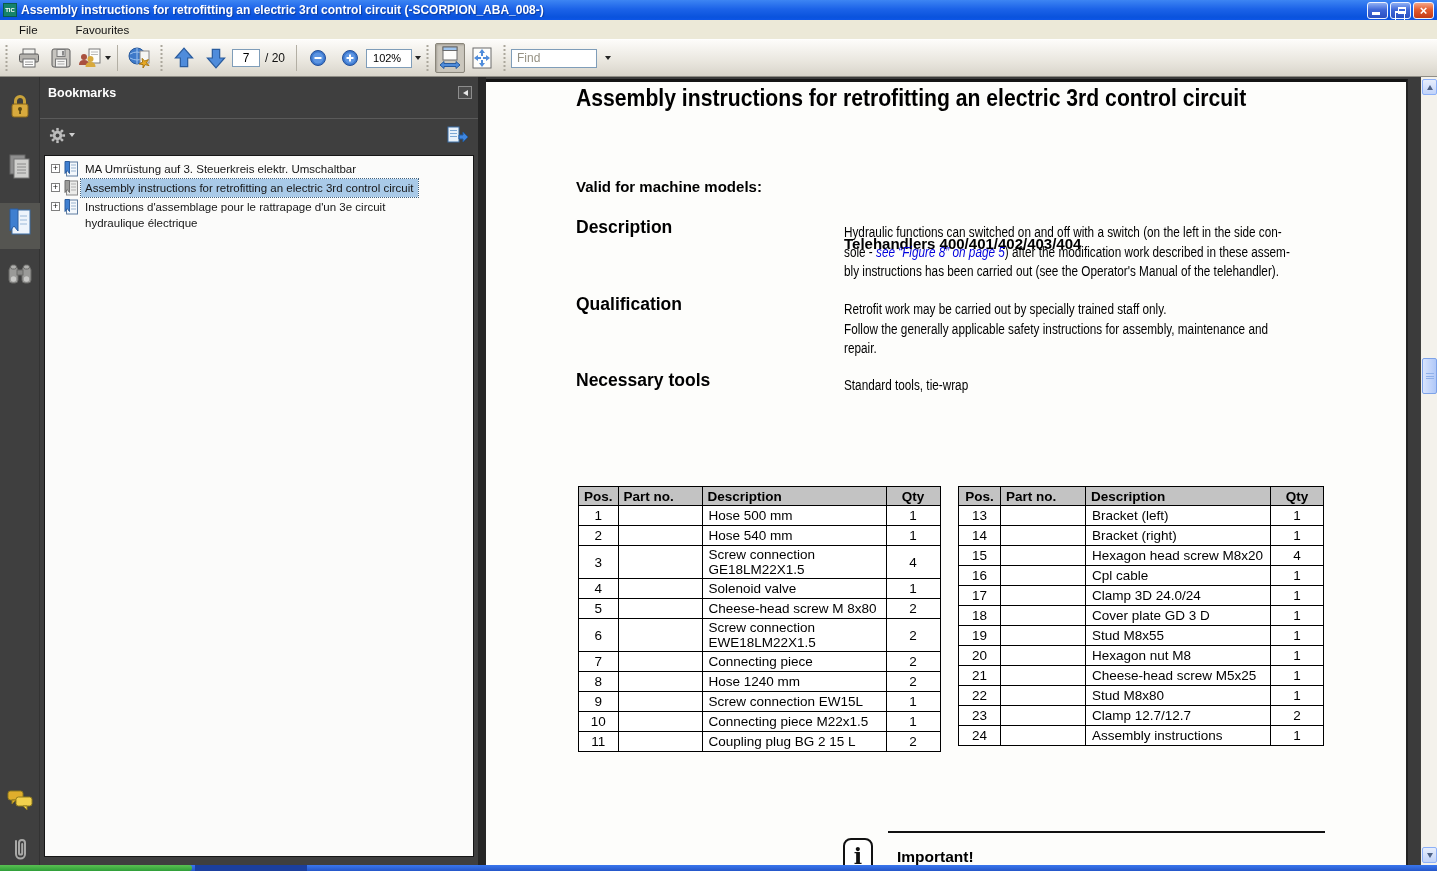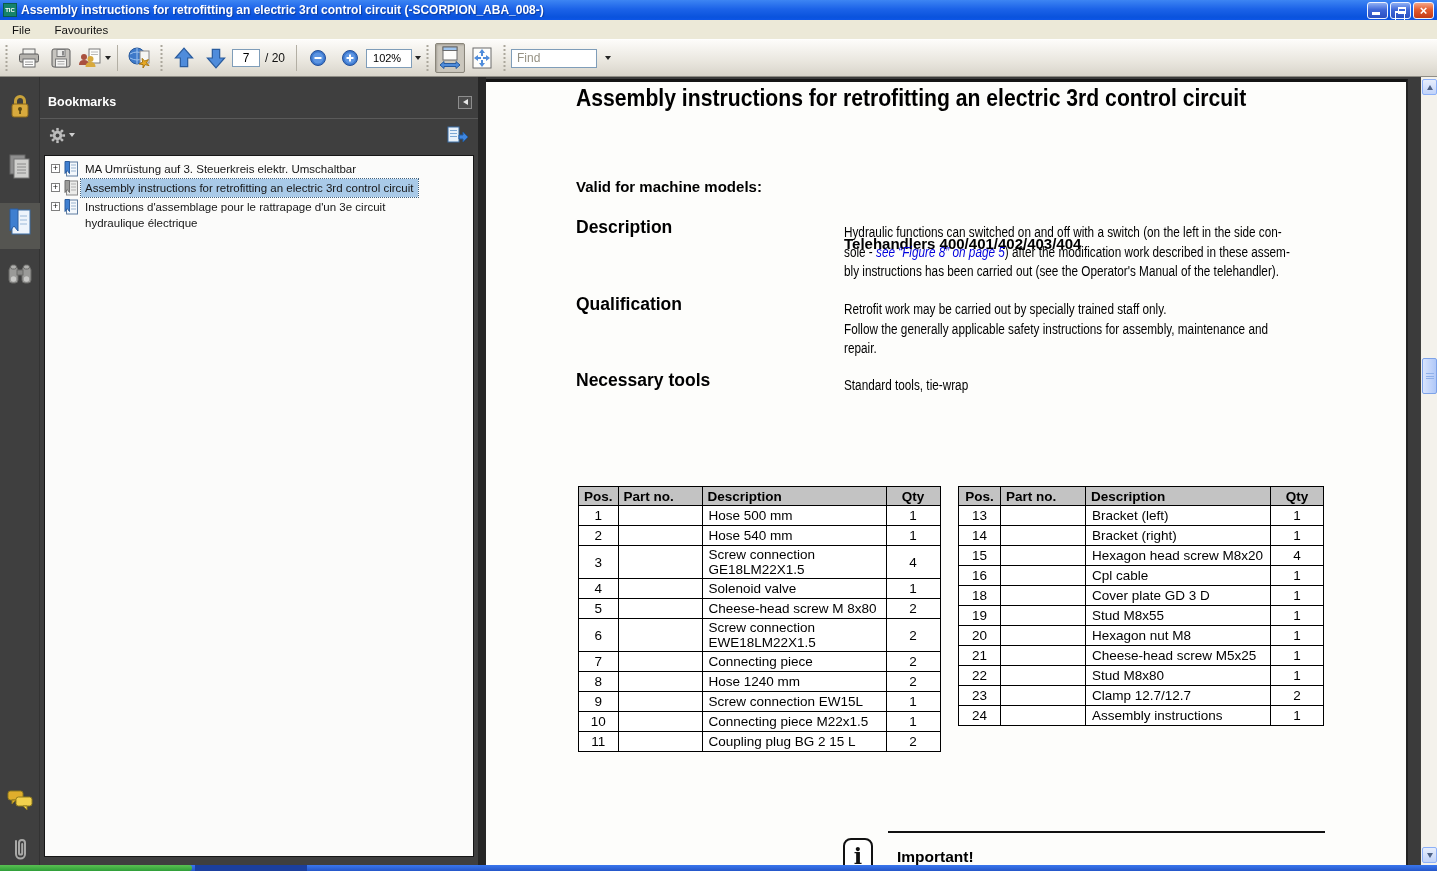--- a/index.html
+++ b/index.html
@@ -21,21 +21,21 @@
   .winbtn.blue { background:linear-gradient(#8fb0f5, #3f68d8 45%, #2a4fc0); }
   .winbtn.red  { background:linear-gradient(#f4a687, #e25b2e 45%, #c23a16); }
   .glyph-min { position:absolute; left:4px; bottom:3px; width:8px; height:3px; background:#fff; }
   .glyph-restore { position:absolute; width:8px; height:7px; border:1px solid #fff; border-top-width:2px; left:7px; top:4px; background:transparent; }
   .glyph-restore::before { content:""; position:absolute; width:8px; height:7px; border:1px solid #fff; border-top-width:2px; left:-4px; top:2px; background:inherit; }
   .glyph-x { color:#fff; font-weight:bold; font-size:13px; line-height:13px; }
 
   
   .menubar { position:absolute; top:20px; left:0; right:0; height:19px; background:#ece9d8;
     display:flex; align-items:center; font-size:11.5px; color:#111; }
-  .menu-item { padding:2px 12px;text-align:right; }
+  .menu-item { padding:2px 19px;text-align:right; }
 
   
   .toolbar { position:absolute; top:39px; left:0; right:0; height:38px;
     background:linear-gradient(#fdfcfa, #e9e6de 60%, #d8d4ca);
     border-top:1px solid #fff; border-bottom:1px solid #8f8d85;
     display:flex; align-items:center; }
   .handle { width:5px; height:26px; margin:0 4px;
     background-image:radial-gradient(circle, #aba79c 1px, transparent 1.3px);
     background-size:4px 4px; background-position:center; }
   .tsep { width:1px; height:26px; background:#b3afa4; margin:0 5px; }
@@ -54,21 +54,21 @@
   .main { position:absolute; top:77px; left:0; right:0; bottom:6px; background:#3b3b3b; }
 
   
   .rail { position:absolute; left:0; top:0; bottom:0; width:40px; background:#3f3f3f; border-right:1px solid #333; }
   .rail-icon { position:absolute; left:0; width:40px; display:flex; justify-content:center; }
   .rail-tile { position:absolute; left:0; width:40px; height:46px; background:#555551; }
 
   
   .panel { position:absolute; left:40px; top:0; bottom:0; width:438px; background:#3f3f3f; }
   .panel-header { position:absolute; top:9px; left:0; right:0; height:33px; border-bottom:1px solid #5a5a5a;
-    display:flex; align-items:center; }
+    display:flex; }
   .panel-title { color:#fff; font-weight:bold; font-size:12.5px; margin-left:8px; flex:1; }
   .collapse-btn { width:14px; height:13px; background:#4c4c4c; border:1px solid #8d8d8d; margin-right:6px;
     display:flex; align-items:center; justify-content:center; }
   .tri-left { width:0; height:0; border-top:3.5px solid transparent; border-bottom:3.5px solid transparent; border-right:5px solid #e8e8e8; }
   .panel-tools { position:absolute; top:42px; left:0; right:0; height:32px; display:flex; align-items:center; }
   .panel-tools .drop-arrow { border-top-color:#cfcfcf; }
   .panel-list { position:absolute; left:4px; right:4px; top:78px; bottom:8px; background:#fbfbfa;
     border:1px solid #161616; overflow:hidden; padding-top:3px; }
   .bm-item { display:flex; align-items:flex-start; margin:1px 0; }
   .expand-box { width:9px; height:9px; background:#fff; border:1px solid #7f7f7f; margin:4px 0 0 6px;
@@ -535,20 +535,26 @@
                 <td>Hexagon head screw M8x20</td>
                 <td>4</td>
               </tr>
               <tr>
                 <td>16</td>
                 <td></td>
                 <td>Cpl cable</td>
                 <td>1</td>
               </tr>
               <tr>
+                <td>17</td>
+                <td></td>
+                <td>Clamp 3D 24.0/24</td>
+                <td>1</td>
+              </tr>
+              <tr>
                 <td>18</td>
                 <td></td>
                 <td>Cover plate GD 3 D</td>
                 <td>1</td>
               </tr>
               <tr>
                 <td>19</td>
                 <td></td>
                 <td>Stud M8x55</td>
                 <td>1</td>

